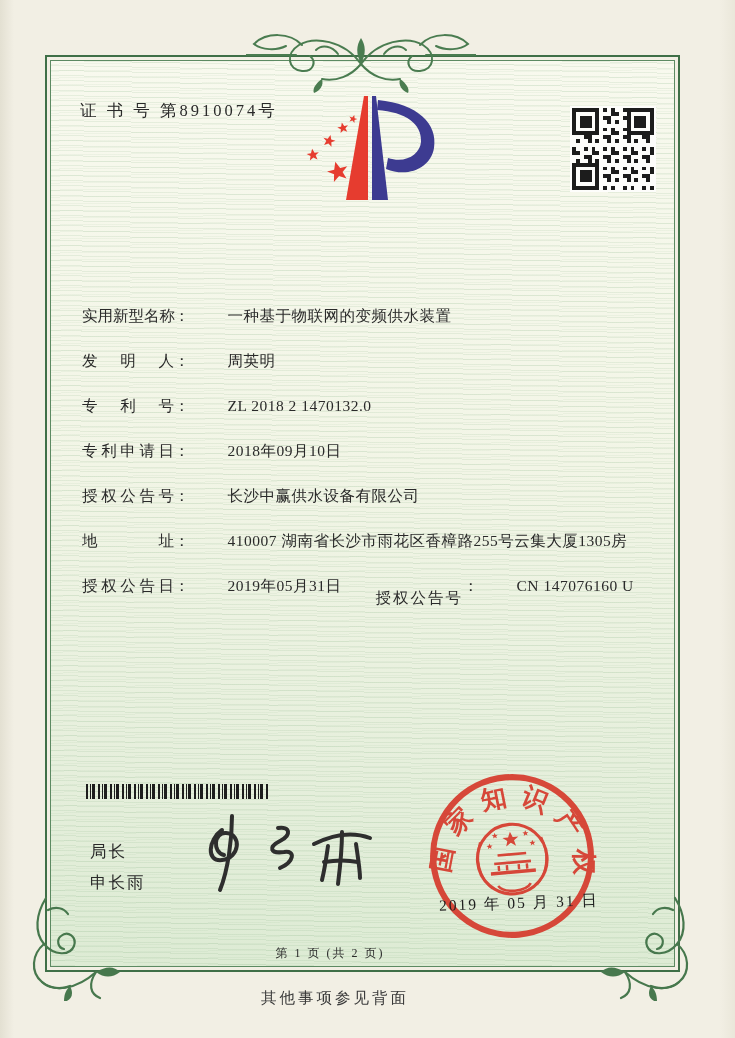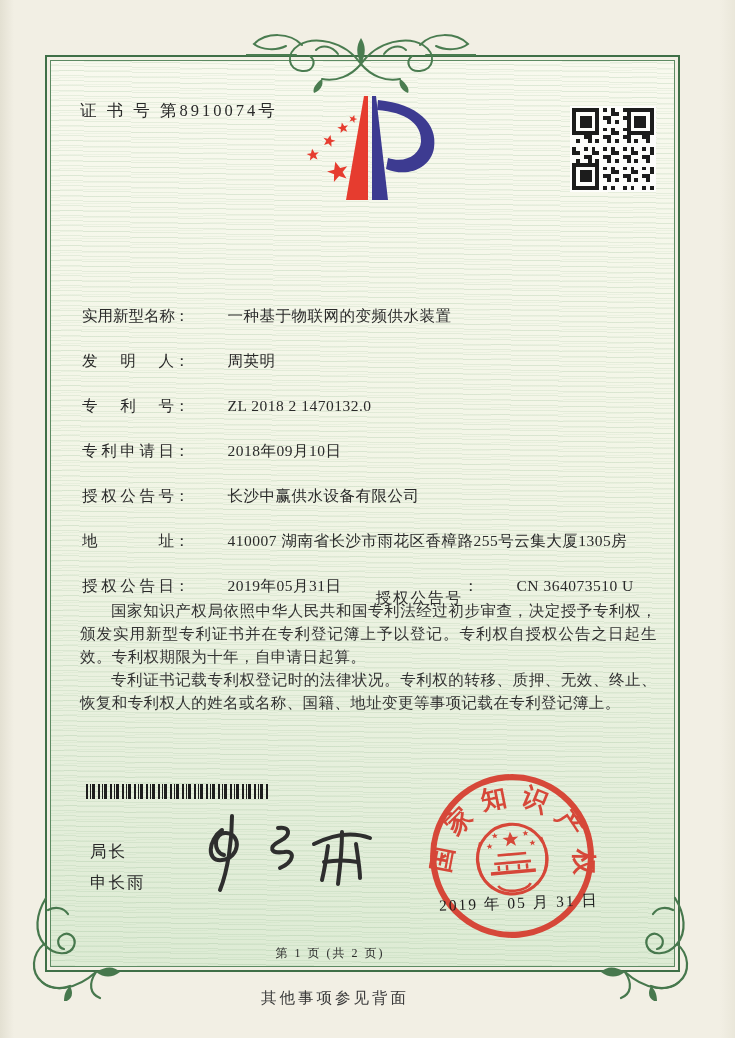--- a/index.html
+++ b/index.html
@@ -591,28 +591,24 @@
     <div class="field-row">
       <span class="fl">专利申请日</span><span class="colon">：</span><span class="fv">2018年09月10日</span>
     </div>
     <div class="field-row">
       <span class="fl">授权公告号</span><span class="colon">：</span><span class="fv">长沙中赢供水设备有限公司</span>
     </div>
     <div class="field-row">
       <span class="fl">地址</span><span class="colon">：</span><span class="fv">410007 湖南省长沙市雨花区香樟路255号云集大厦1305房</span>
     </div>
     <div class="field-row">
-      <span class="fl">授权公告日</span><span class="colon">：</span><span class="fv">2019年05月31日</span><span class="fl2 pair2">授权公告号</span><span class="colon">：</span><span class="fv">CN 364073510 U</span>
+      <span class="fl">授权公告日</span><span class="colon">：</span><span class="fv">2019年05月31日</span><span class="fl2 pair2">授权公告号</span><span class="colon">：</span><span class="fv">CN 147076160 U</span>
     </div>
   </div>
 
-  <div class="paras">
-    <p>国家知识产权局依照中华人民共和国专利法经过初步审查，决定授予专利权，颁发实用新型专利证书并在专利登记簿上予以登记。专利权自授权公告之日起生效。专利权期限为十年，自申请日起算。</p>
-    <p>专利证书记载专利权登记时的法律状况。专利权的转移、质押、无效、终止、恢复和专利权人的姓名或名称、国籍、地址变更等事项记载在专利登记簿上。</p>
-  </div>
 
   <div class="barcode">
       <div style="width: 2px; margin-right: 2px;"></div>
       <div style="width: 1px; margin-right: 1px;"></div>
       <div style="width: 3px; margin-right: 3px;"></div>
       <div style="width: 2px; margin-right: 2px;"></div>
       <div style="width: 1px; margin-right: 1px;"></div>
       <div style="width: 3px; margin-right: 3px;"></div>
       <div style="width: 2px; margin-right: 2px;"></div>
       <div style="width: 1px; margin-right: 1px;"></div>

